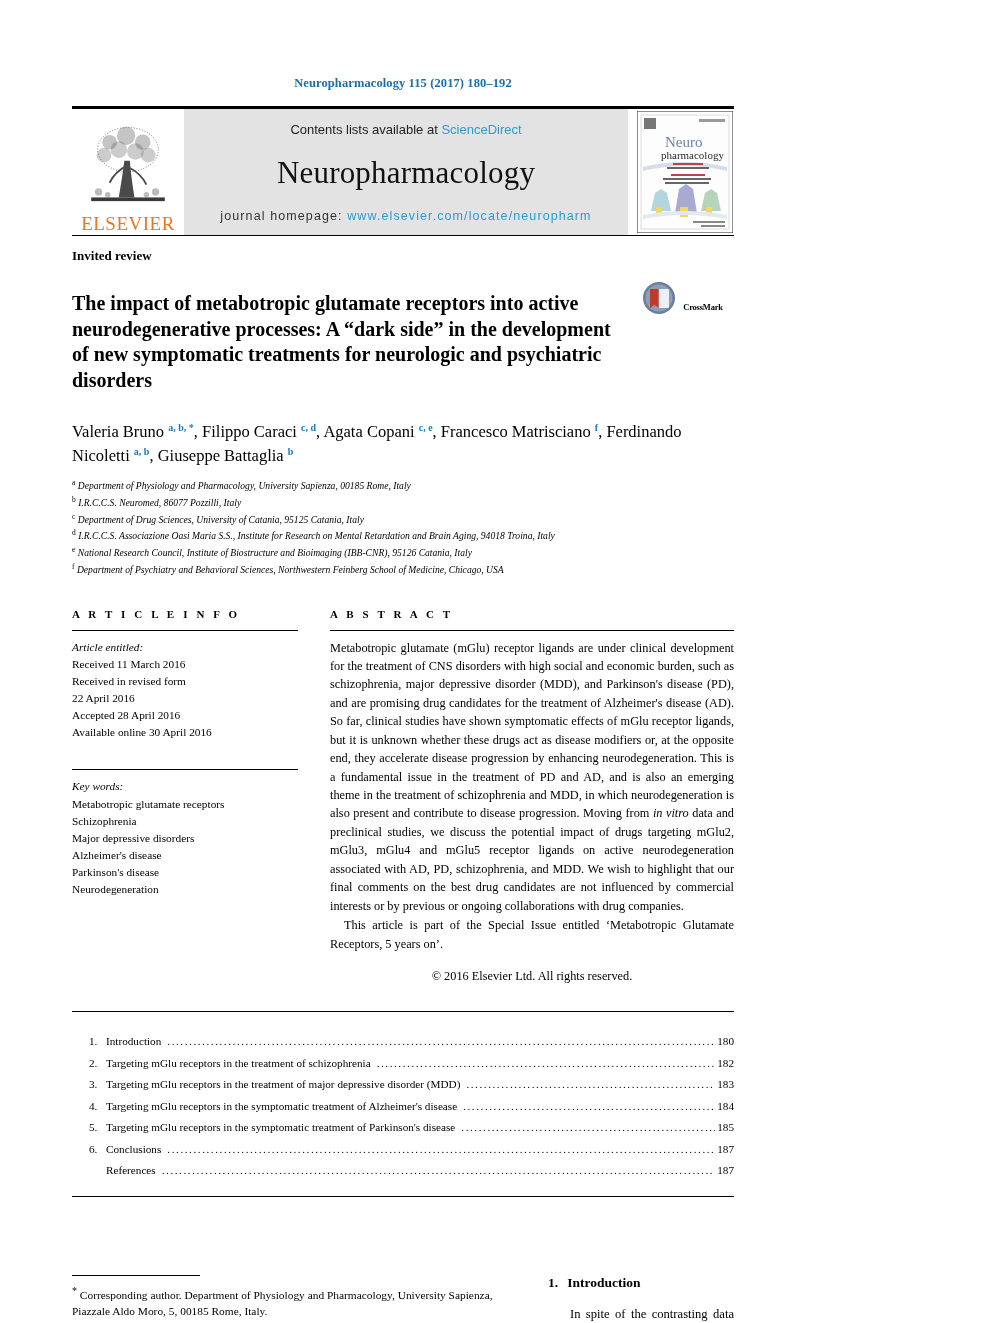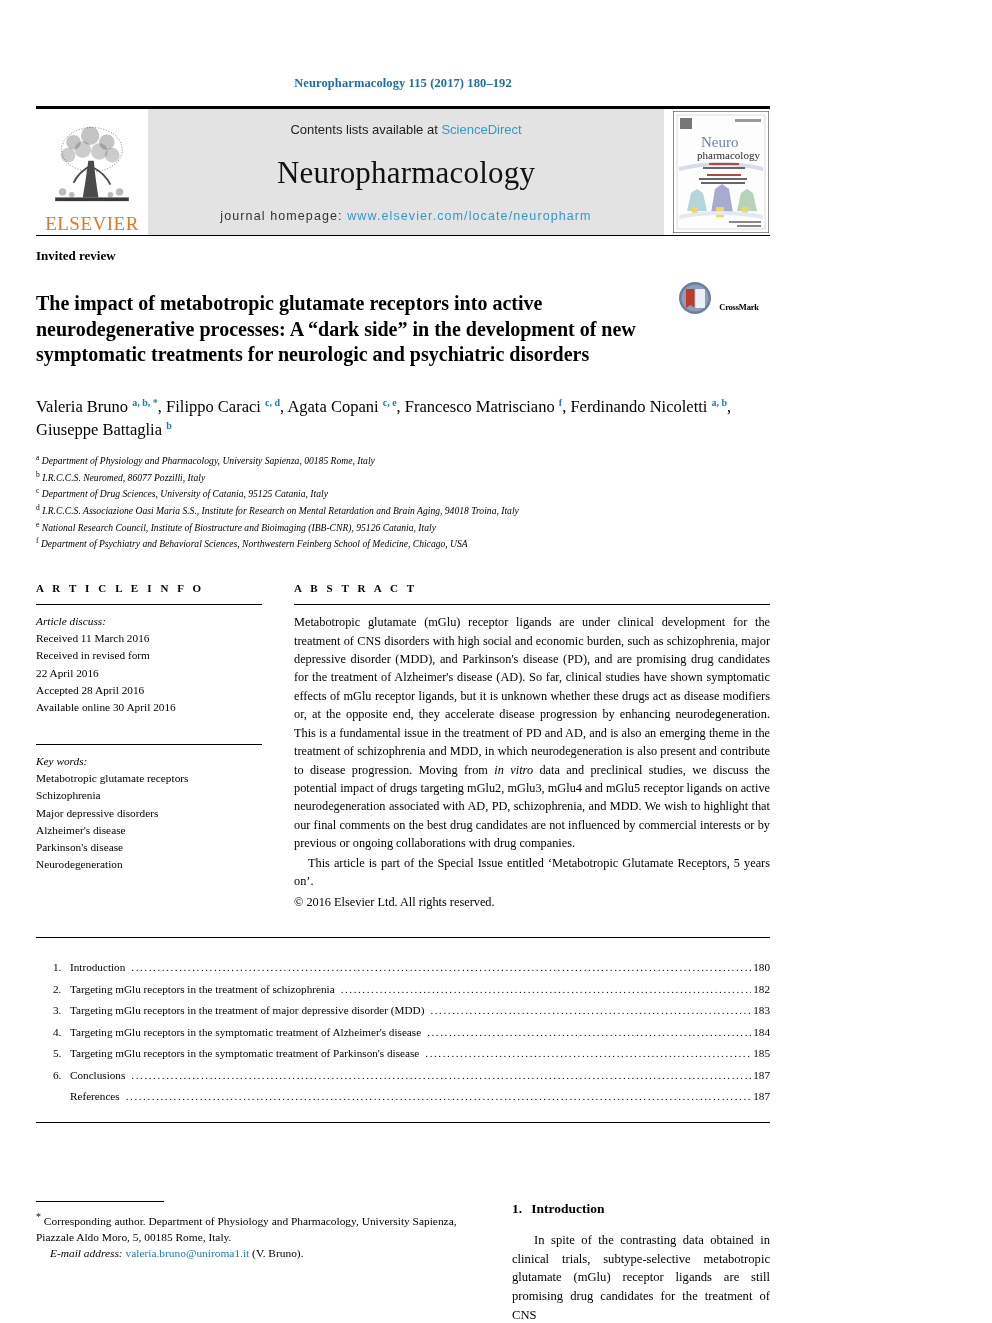--- a/index.html
+++ b/index.html
@@ -13,21 +13,21 @@
     font-family: "Liberation Serif", serif;
     color: #000000;
     position: relative;
     overflow: hidden;
   }
   .page {
     position: relative;
     width: 806px;
     height: 1323px;
     box-sizing: border-box;
-    padding: 0 36px;
+    padding: 0 72px;
   }
 
   
   .running-head {
     text-align: center;
     color: #1a6fa8;
     font-size: 12.5px;
     font-weight: bold;
     padding-top: 76px;
     letter-spacing: 0.1px;
@@ -194,21 +194,21 @@
   .info-gap { height: 18px; }
 
   .abstract-body {
     font-family: "Liberation Serif", serif;
     font-size: 12.3px;
     line-height: 1.50;
     text-align: justify;
   }
   .abstract-body p { margin: 0; }
   .abstract-body p.indent { text-indent: 14px; margin-top: 1px; }
-  .abstract-body p.copyright { text-align: left; margin-top: 2px; }
+  .abstract-body p.copyright { text-align: center; margin-top: 14px; }
   .abstract-body i { font-style: italic; }
 
   
   .contents-rule-top {
     border-top: 1px solid #000;
     margin-top: 26px;
   }
   .contents-title {
     font-family: "Liberation Serif", serif;
     font-size: 11.5px;
@@ -401,21 +401,21 @@
     <div><sup>e</sup> <span>National Research Council, Institute of Biostructure and Bioimaging (IBB-CNR), 95126 Catania, Italy</span></div>
     <div><sup>f</sup> <span>Department of Psychiatry and Behavioral Sciences, Northwestern Feinberg School of Medicine, Chicago, USA</span></div>
   </div>
 
   <div class="info-abstract">
 
     <div class="col-info">
       <div class="sec-head">A R T I C L E  I N F O</div>
       <div class="thin-rule"></div>
       <div class="info-group">
-        <div class="g-title">Article discuss:</div>
+        <div class="g-title">Article entitled:</div>
         <div>Received 11 March 2016</div>
         <div>Received in revised form</div>
         <div>22 April 2016</div>
         <div>Accepted 28 April 2016</div>
         <div>Available online 30 April 2016</div>
       </div>
       <div class="info-gap"></div>
       <div class="thin-rule"></div>
       <div class="info-group">
         <div class="g-title">Key words:</div>

